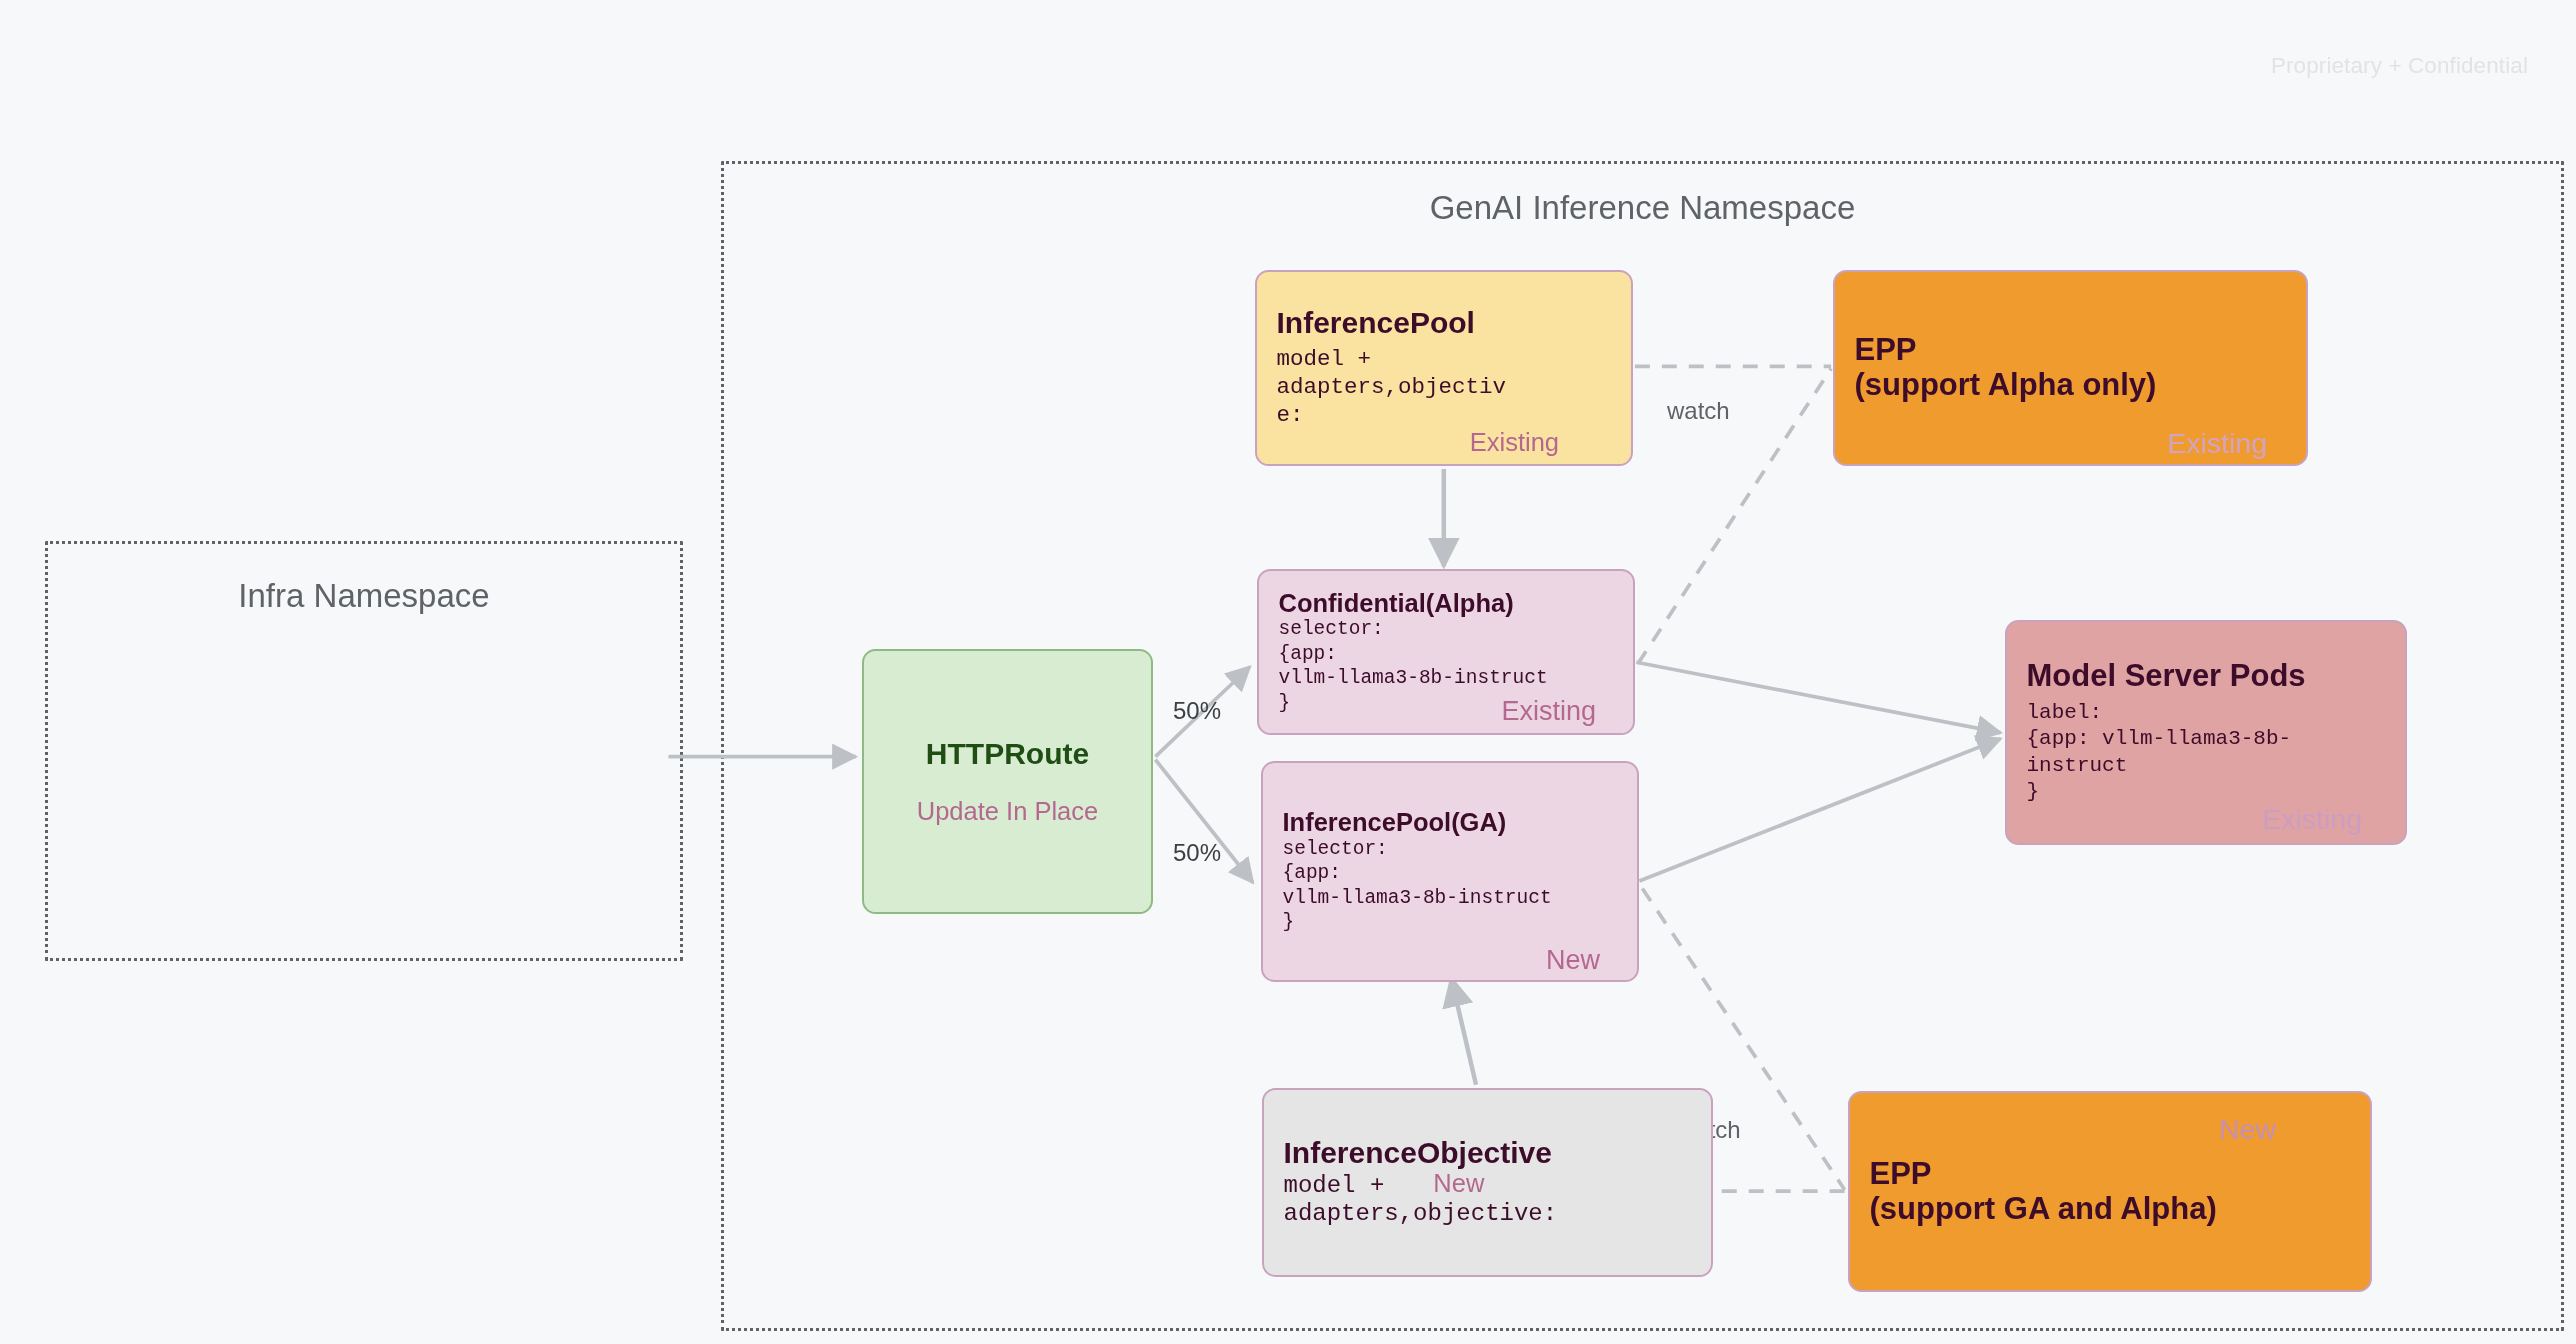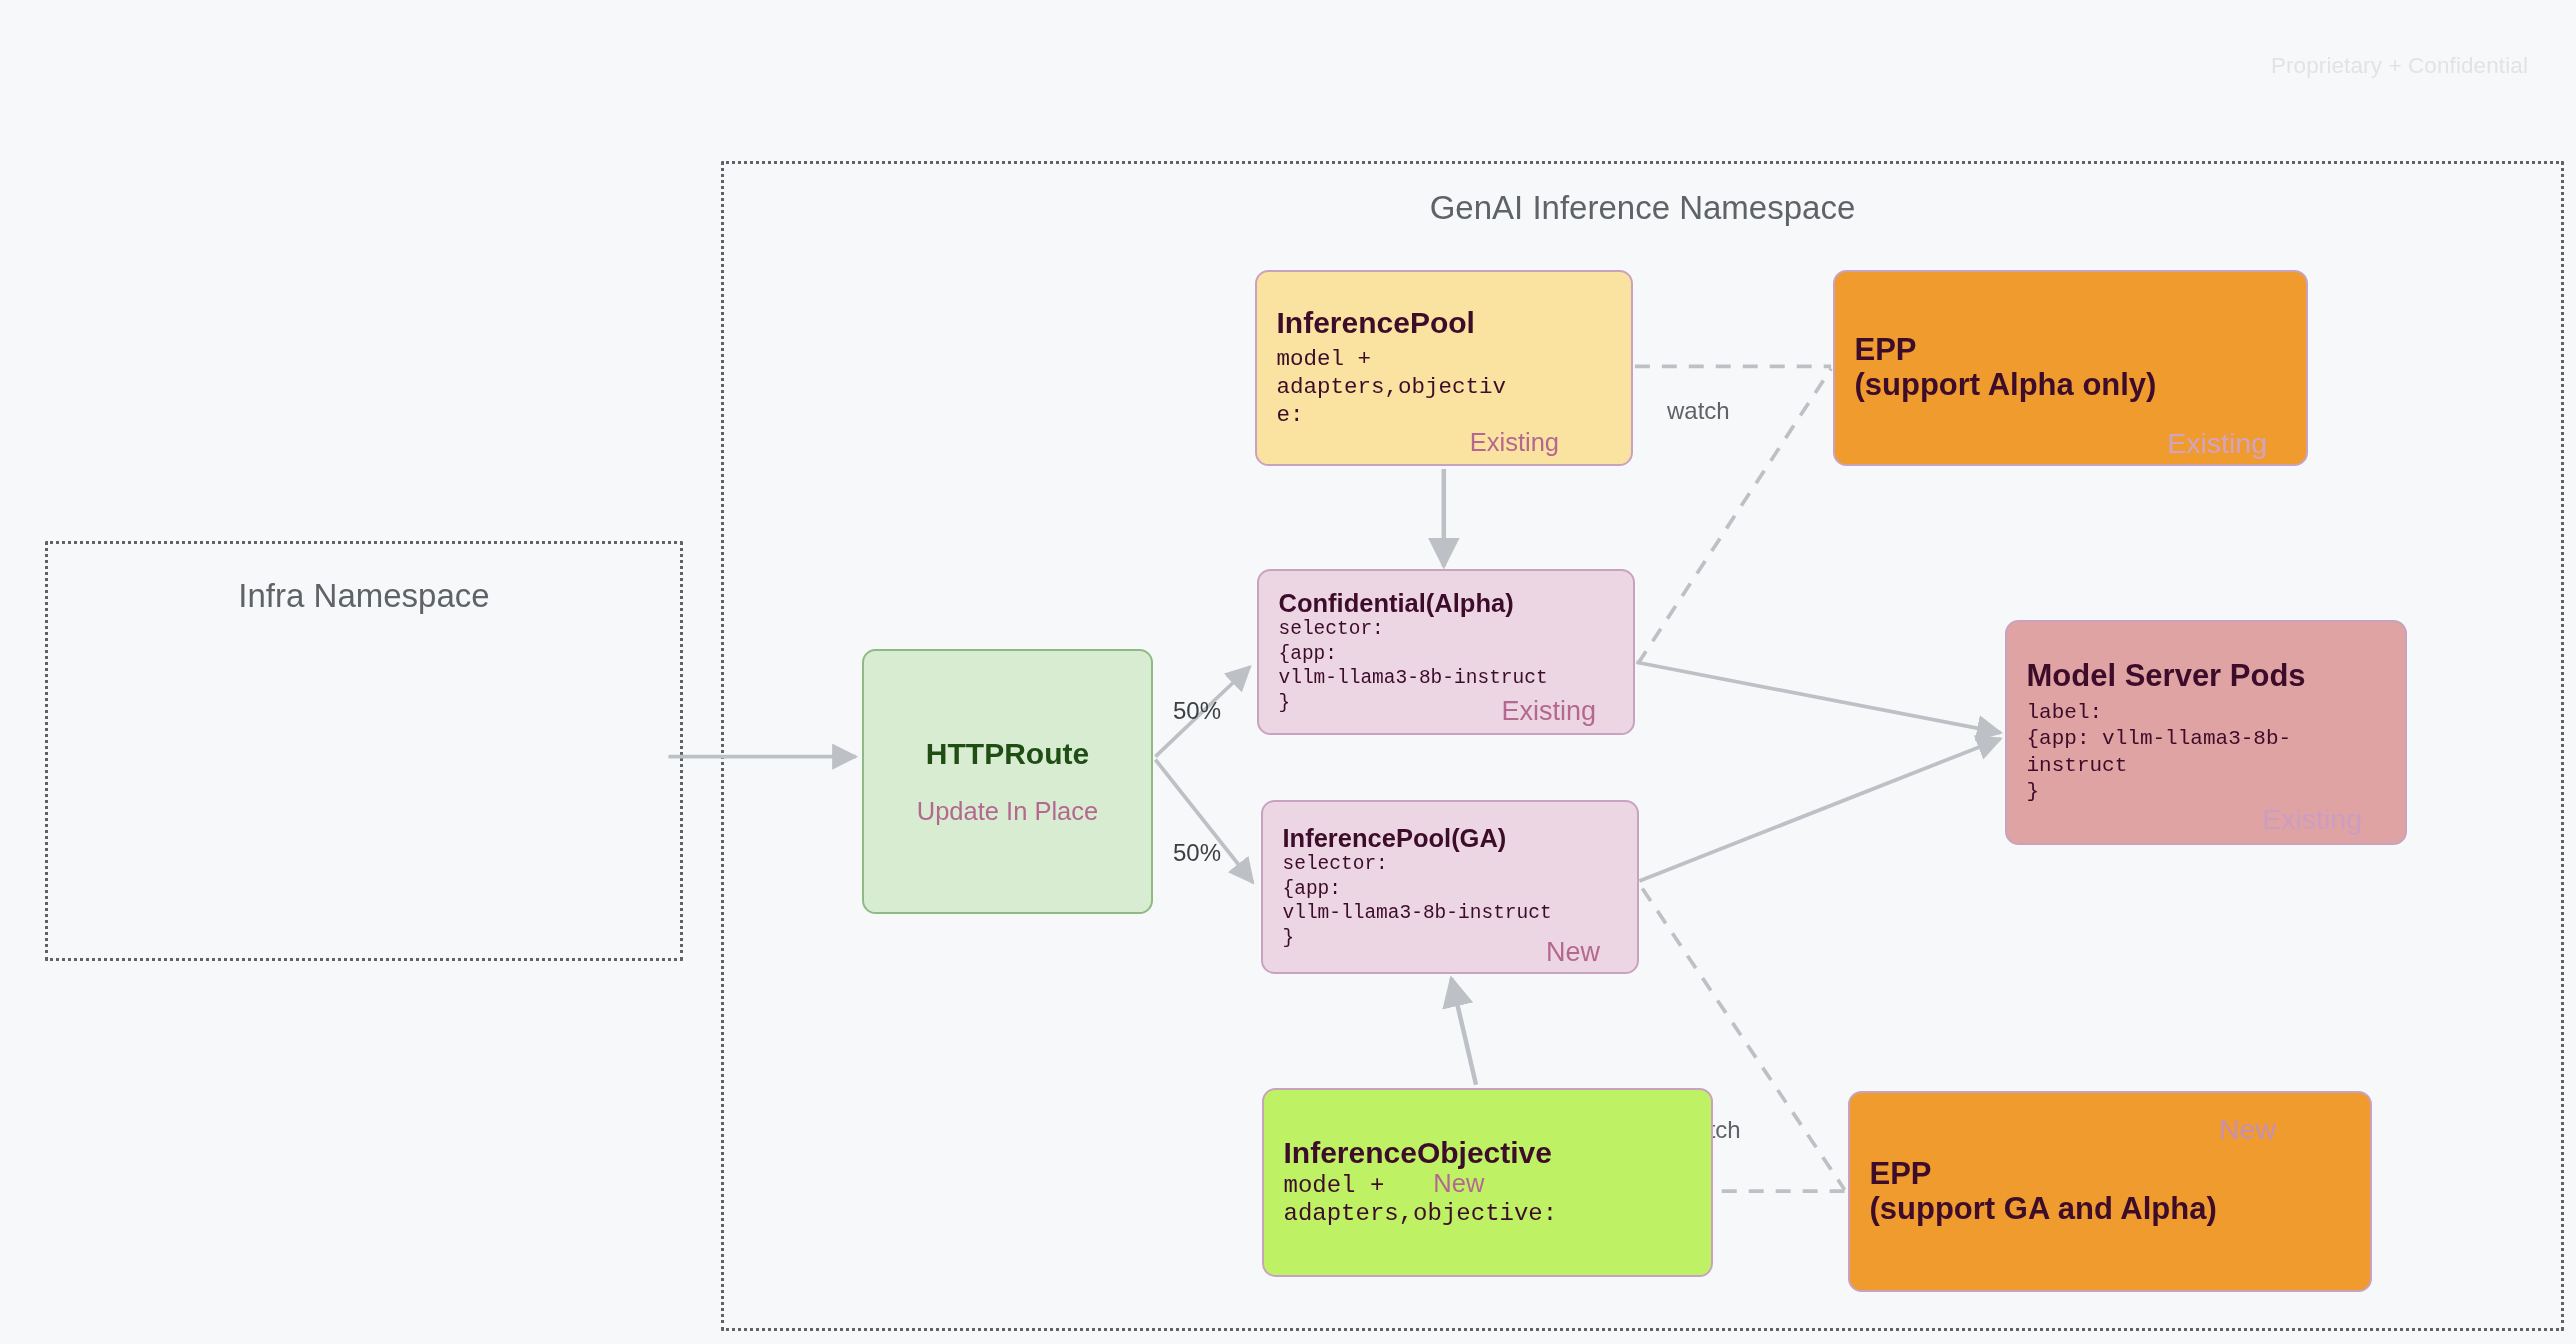--- a/index.html
+++ b/index.html
@@ -135,40 +135,40 @@
   #pool-alpha {
     left: 1257px; top: 569px; width: 378px; height: 166px;
     background: #ecd6e4;
   }
   #pool-alpha .title { font-size: 25.5px; color: #3d0c2a; }
   #pool-alpha .mono  { font-size: 19.5px; color: #3d0c2a; }
   #pool-alpha .badge { font-size: 27px; bottom: 6px; right: 37px; }
 
   
   #pool-ga {
-    left: 1261px; top: 800px; width: 378px; height: 174px;
+    left: 1261px; top: 761px; width: 378px; height: 221px;
     background: #ecd6e4;
   }
   #pool-ga .title { font-size: 25.5px; color: #3d0c2a; }
   #pool-ga .mono  { font-size: 19.5px; color: #3d0c2a; }
   #pool-ga .badge { font-size: 27px; bottom: 4.5px; right: 37px; }
 
   
   #pods {
     left: 2005px; top: 620px; width: 402px; height: 225px;
     background: #e0a3a3;
   }
   #pods .title { font-size: 31px; color: #3d0c2a; }
   #pods .mono  { font-size: 21px; color: #3d0c2a; margin-top: 6px; }
   #pods .badge { font-size: 28.5px; bottom: 7.5px; right: 43px; color: #cb9ec1; }
 
   
   #objective {
     left: 1262px; top: 1088px; width: 451px; height: 189px;
-    background: #bef264;
+    background: #e5e5e5;
   }
   #objective .title { font-size: 30px; color: #3d0c2a; }
   #objective .row {
     display: flex; align-items: baseline; gap: 49px;
     font-family: "Liberation Mono", monospace;
     font-size: 24px; color: #3d0c2a;
   }
   #objective .row .badge.inline { font-family: "Liberation Sans", sans-serif; font-size: 25.5px; }
   #objective .mono { font-size: 24px; color: #3d0c2a; }
 

